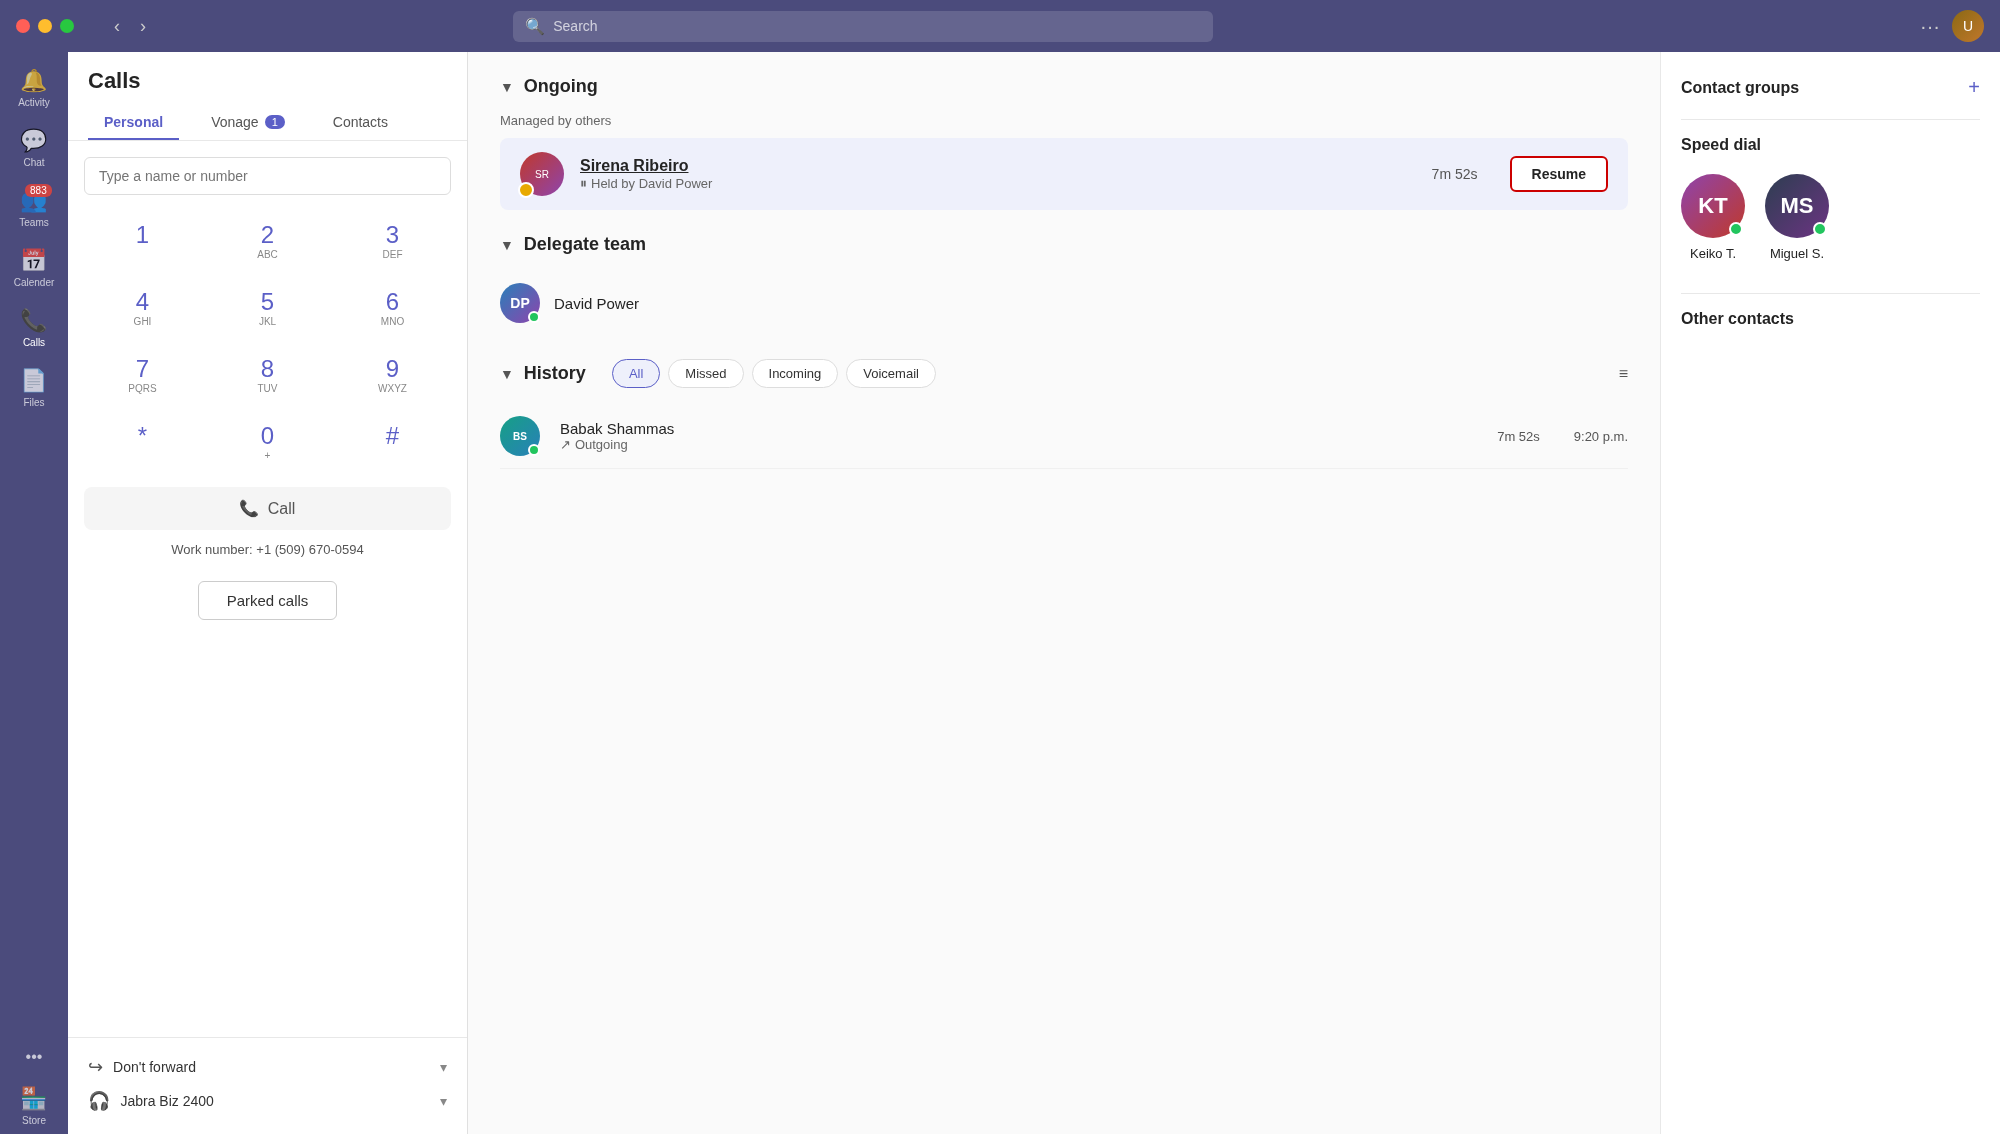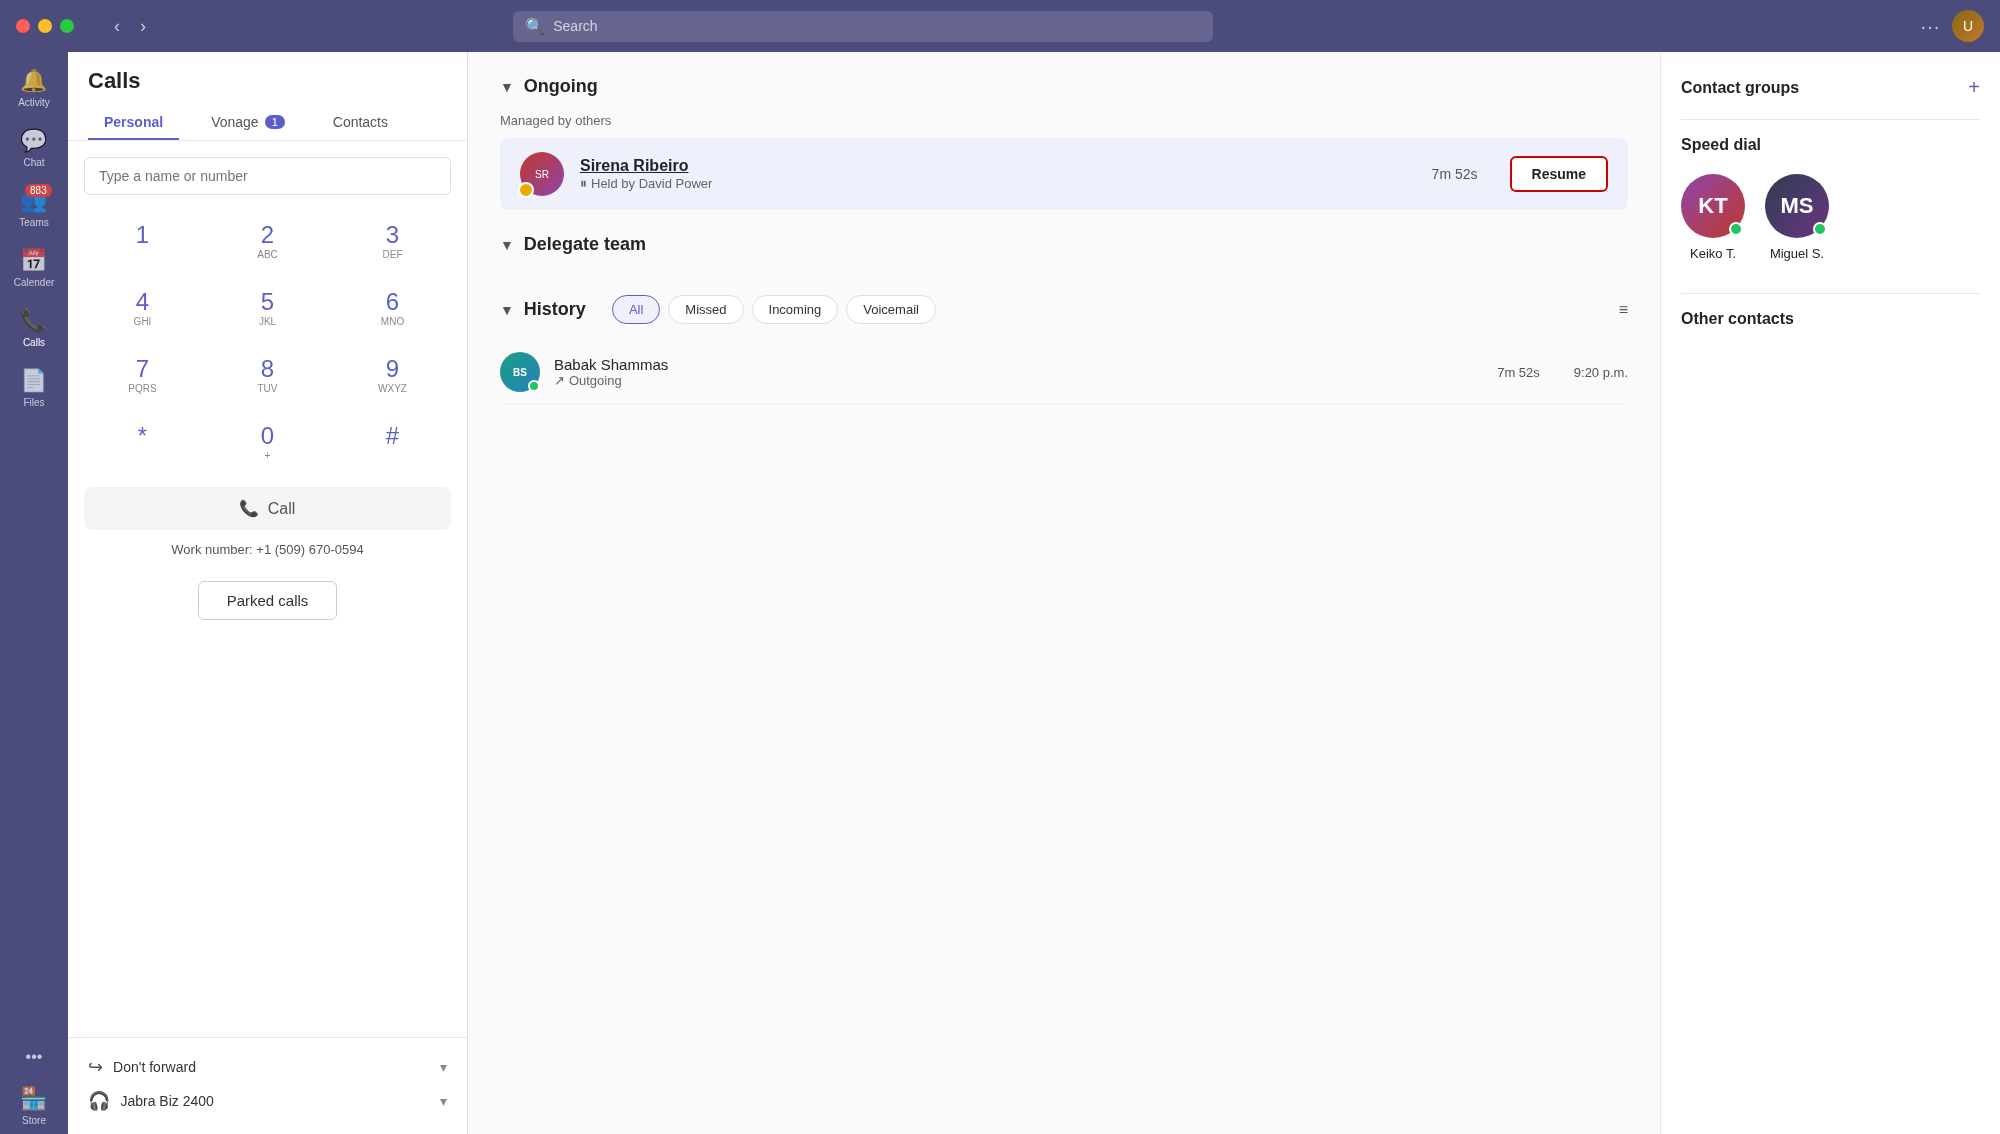--- a/index.html
+++ b/index.html
@@ -333,21 +333,21 @@
       background: linear-gradient(135deg, #16a085, #2980b9);
       display: flex;
       align-items: center;
       justify-content: center;
       color: white;
       font-size: 10px;
       font-weight: 600;
       position: relative;
       flex-shrink: 0;
     }
-    .history-info { flex: 1; }
+    .history-info { flex: 1; margin-left: 6px; }
     .history-name { font-size: 15px; color: #242424; font-weight: 500; }
     .history-type { font-size: 13px; color: #666; display: flex; align-items: center; gap: 4px; }
     .history-duration { font-size: 13px; color: #555; margin-right: 20px; }
     .history-time { font-size: 13px; color: #555; }
 
     
     .right-panel {
       width: 340px;
       background: #fff;
       border-left: 1px solid #e8e8e8;
@@ -587,20 +587,27 @@
         <span class="call-duration">7m 52s</span>
         <button class="resume-btn">Resume</button>
       </div>
     </div>
 
     <div class="delegate-section">
       <div class="section-header">
         <span class="section-chevron">▼</span>
         <span class="section-title">Delegate team</span>
       </div>
+      <div class="delegate-card">
+        <div class="delegate-avatar">
+          DP
+          <div class="online-dot"></div>
+        </div>
+        <span class="delegate-name">David Power</span>
+      </div>
     </div>
 
     <div class="history-section">
       <div class="history-header">
         <span class="section-chevron">▼</span>
         <span class="section-title">History</span>
         <div class="history-filters">
           <button class="filter-btn active">All</button>
           <button class="filter-btn">Missed</button>
           <button class="filter-btn">Incoming</button>

